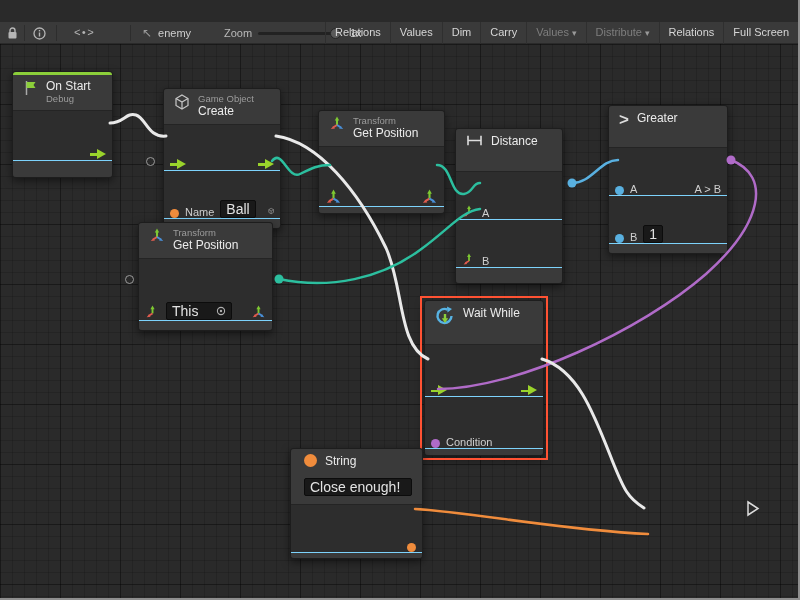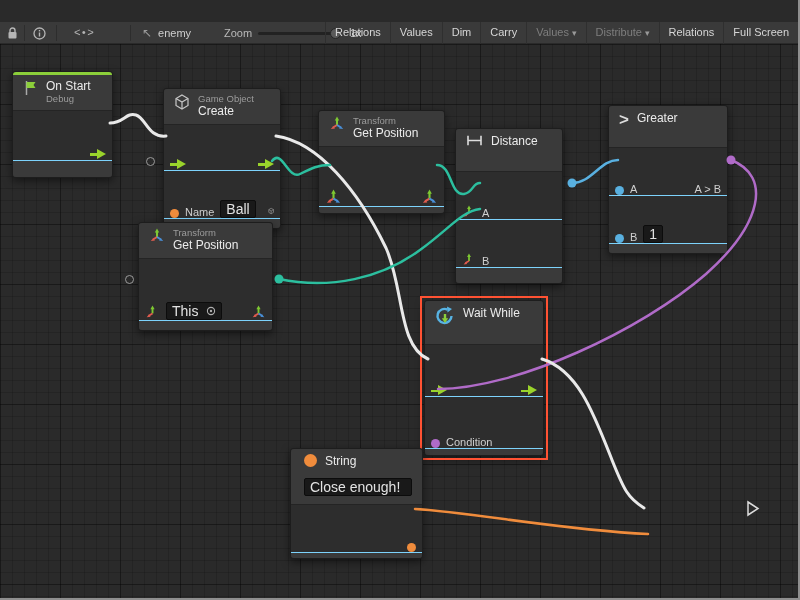--- a/index.html
+++ b/index.html
@@ -265,21 +265,21 @@
           <span class="ttl">Get Position</span>
         </div>
       </div>
       <div class="row" style="height:40px;">
         <svg width="15" height="15" viewBox="0 0 16 16">
           <path d="M8 9 V3" stroke="#7ec832" stroke-width="2"></path>
             <path d="M8 0.5 L5.8 4.5 H10.2 Z" fill="#7ec832"></path>
           <path d="M8 9 L4 11.5" stroke="#e05c4f" stroke-width="2"></path>
             <path d="M1.8 13 L6 12.6 L4.2 10.2 Z" fill="#e05c4f"></path>
         </svg>
-        <span class="field" style="width:56px;display:flex;align-items:center;justify-content:space-between;">
+        <span class="field" style="width:66px;display:flex;align-items:center;justify-content:space-between;">
           <span>This</span>
           <svg width="10" height="10" viewBox="0 0 10 10">
             <circle cx="5" cy="5" r="3.6" fill="none" stroke="#b0b0b0" stroke-width="1.1"></circle>
             <circle cx="5" cy="5" r="1.2" fill="#b0b0b0"></circle>
           </svg>
         </span>
         <span class="spacer"></span>
         <svg width="15" height="15" viewBox="0 0 16 16">
           <path d="M8 9 V3" stroke="#7ec832" stroke-width="2"></path>
             <path d="M8 0.5 L5.8 4.5 H10.2 Z" fill="#7ec832"></path>

